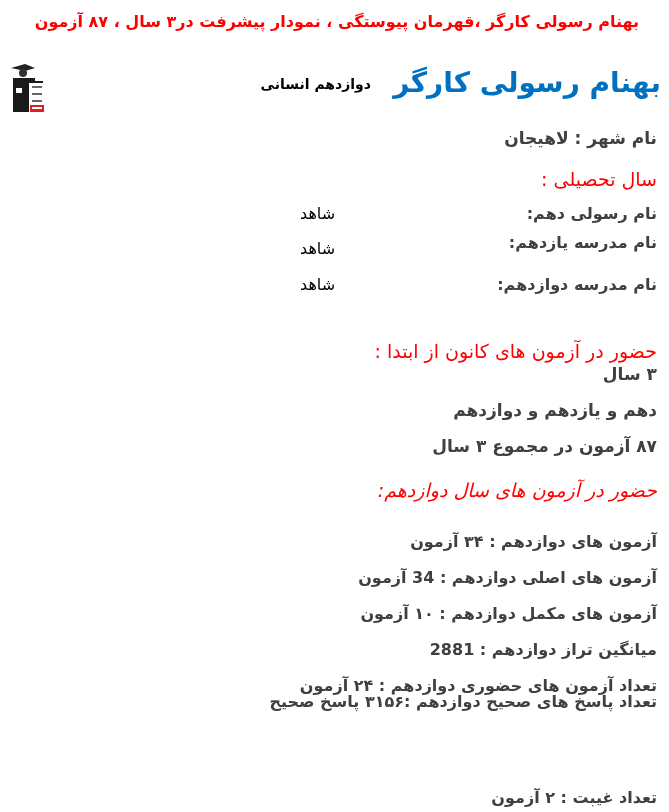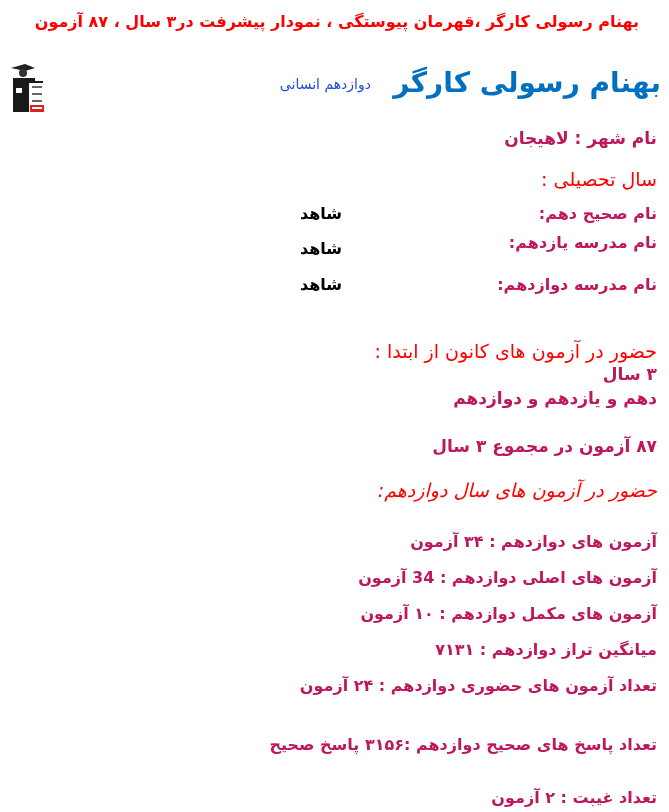--- a/index.html
+++ b/index.html
@@ -26,46 +26,46 @@
   .name-title {
     top: 66px;
     right: 8px;
     color: #0070c0;
     font-weight: bold;
     font-size: 28px;
   }
   .grade {
     top: 76px;
     right: 298px;
-    color: #1d4ed8;
-    font-weight: normal;
+    color: #000000;
+    font-weight: bold;
     font-size: 14px;
   }
   .logo {
     top: 62px;
     left: 5px;
     width: 40px;
     height: 52px;
   }
   .line {
     right: 12px;
-    color: #be185d;
+    color: #404040;
     font-weight: bold;
     font-size: 16px;
   }
   .line.big { font-size: 17px; }
   .section {
     right: 12px;
     color: #ff0000;
     font-size: 19px;
   }
   .school-val {
     left: 300px;
     color: #000000;
-    font-weight: bold;
+    font-weight: normal;
     font-size: 16px;
   }
 </style>
 </head>
 <body>
 
 <div class="abs banner">بهنام رسولی کارگر ،قهرمان پیوستگی ، نمودار پیشرفت در۳ سال ، ۸۷ آزمون</div>
 
 <div class="abs name-title">بهنام رسولی کارگر</div>
 <div class="abs grade">دوازدهم انسانی</div>
@@ -85,34 +85,34 @@
     <rect x="27" y="31" width="10" height="2" fill="#666"></rect>
     <rect x="27" y="38" width="10" height="2" fill="#666"></rect>
     <rect x="27" y="45" width="10" height="2" fill="#fff"></rect>
   </svg>
 </div>
 
 <div class="abs line big" style="top:128px;">نام شهر : لاهیجان</div>
 
 <div class="abs section" style="top:168px;">سال تحصیلی :</div>
 
-<div class="abs line" style="top:204px;">نام صحیح دهم:</div>
+<div class="abs line" style="top:204px;">نام رسولی دهم:</div>
 <div class="abs school-val" style="top:204px;">شاهد</div>
 
 <div class="abs line" style="top:233px;">نام مدرسه یازدهم:</div>
 <div class="abs school-val" style="top:239px;">شاهد</div>
 
 <div class="abs line" style="top:275px;">نام مدرسه دوازدهم:</div>
 <div class="abs school-val" style="top:275px;">شاهد</div>
 
 <div class="abs section" style="top:330px;margin-top:10px;">حضور در آزمون های کانون از ابتدا :</div>
 <div class="abs line big" style="top:364px;margin-left:29px;">۳ سال</div>
-<div class="abs line big" style="top:388px;text-align:right;">دهم و یازدهم و دوازدهم</div>
+<div class="abs line big" style="top:400px;text-align:right;">دهم و یازدهم و دوازدهم</div>
 <div class="abs line big" style="top:436px;">۸۷ آزمون در مجموع ۳ سال</div>
 
 <div class="abs section" style="top:479px;font-style:italic;">حضور در آزمون های سال دوازدهم:</div>
 <div class="abs line" style="top:532px;">آزمون های دوازدهم : ۳۴ آزمون</div>
 <div class="abs line" style="top:568px;">آزمون های اصلی دوازدهم : 34 آزمون</div>
 <div class="abs line" style="top:604px;">آزمون های مکمل دوازدهم : ۱۰ آزمون</div>
-<div class="abs line" style="top:640px;">میانگین تراز دوازدهم : ۷۱۳۱</div>
+<div class="abs line" style="top:640px;">میانگین تراز دوازدهم : 2881</div>
 <div class="abs line" style="top:676px;">تعداد آزمون های حضوری دوازدهم : ۲۴ آزمون</div>
-<div class="abs line" style="top:735px;">تعداد پاسخ های صحیح دوازدهم :۳۱۵۶ پاسخ صحیح</div>
+<div class="abs line" style="top:692px;">تعداد پاسخ های صحیح دوازدهم :۳۱۵۶ پاسخ صحیح</div>
 <div class="abs line" style="top:788px;">تعداد غیبت : ۲ آزمون</div>
 
 </body></html>

